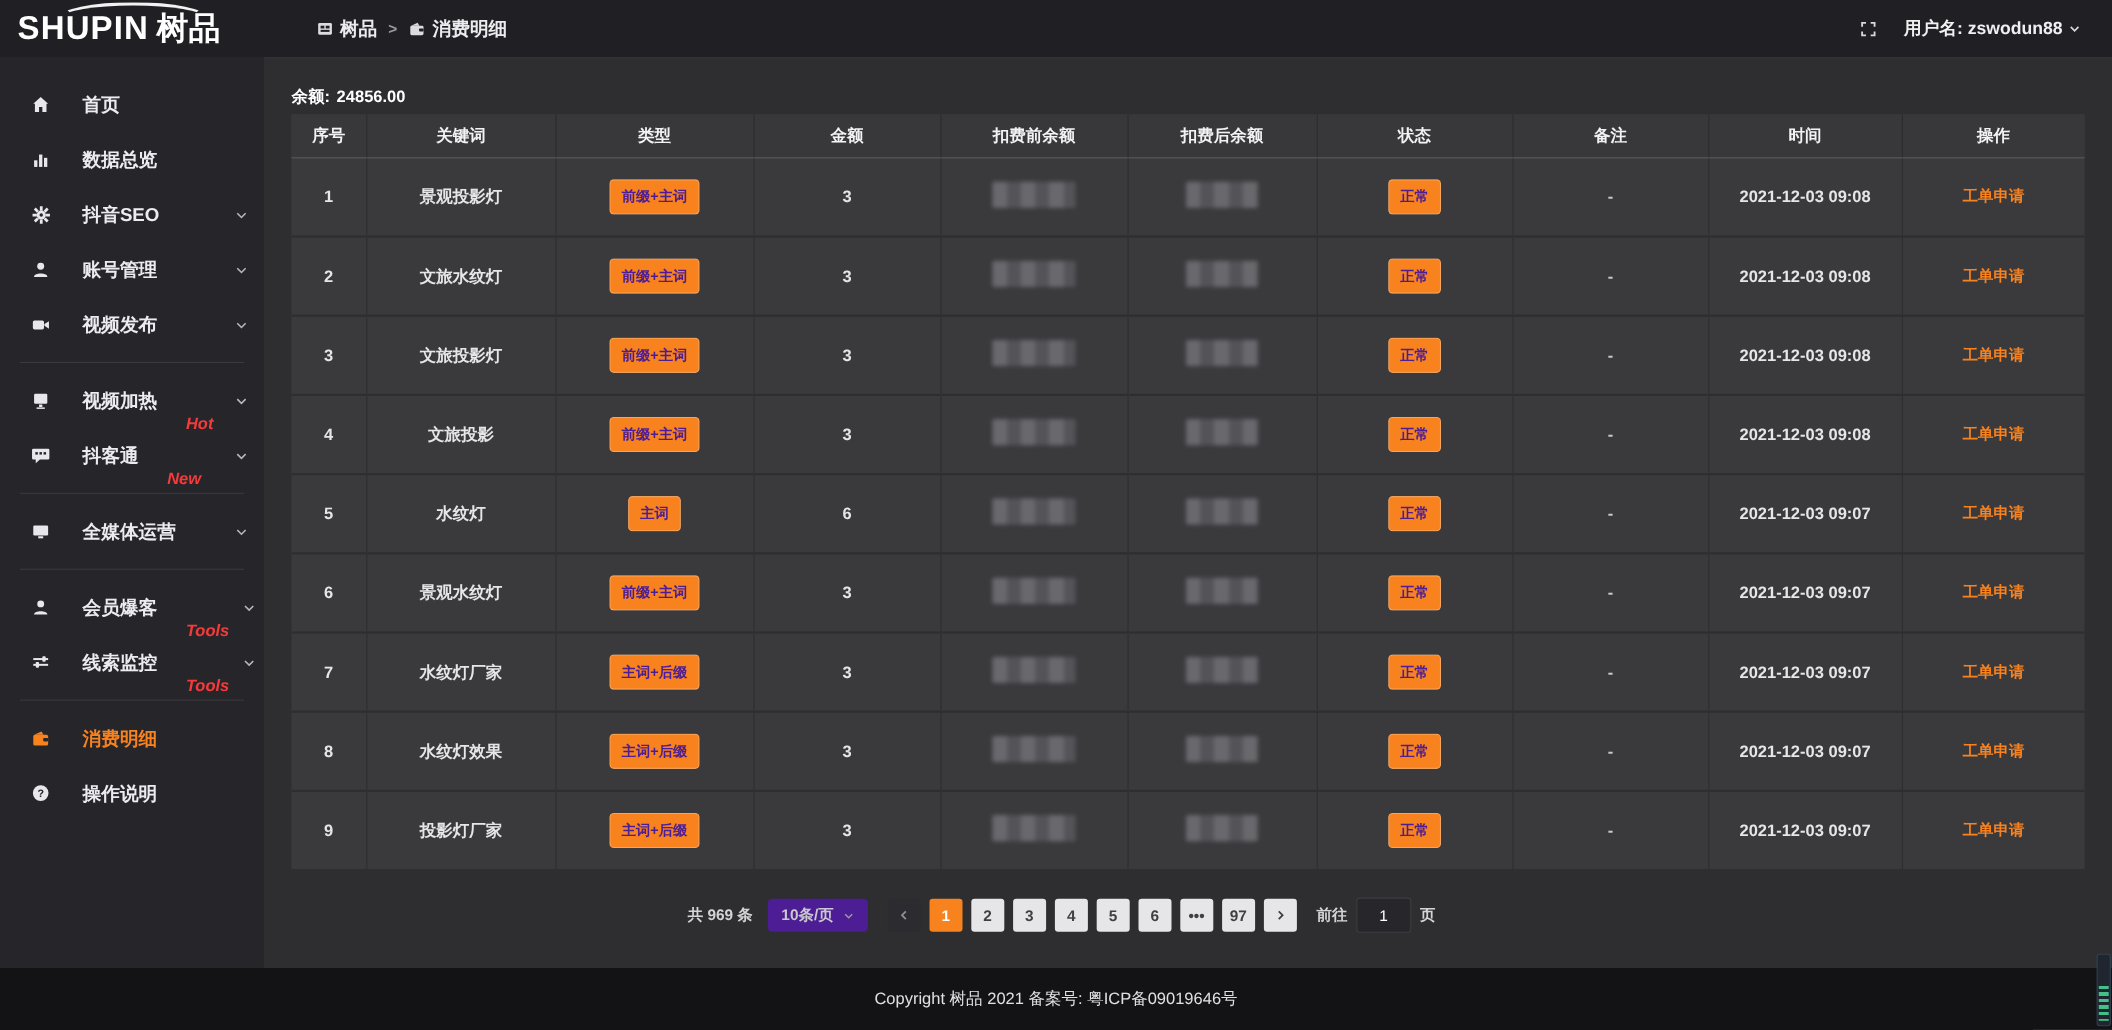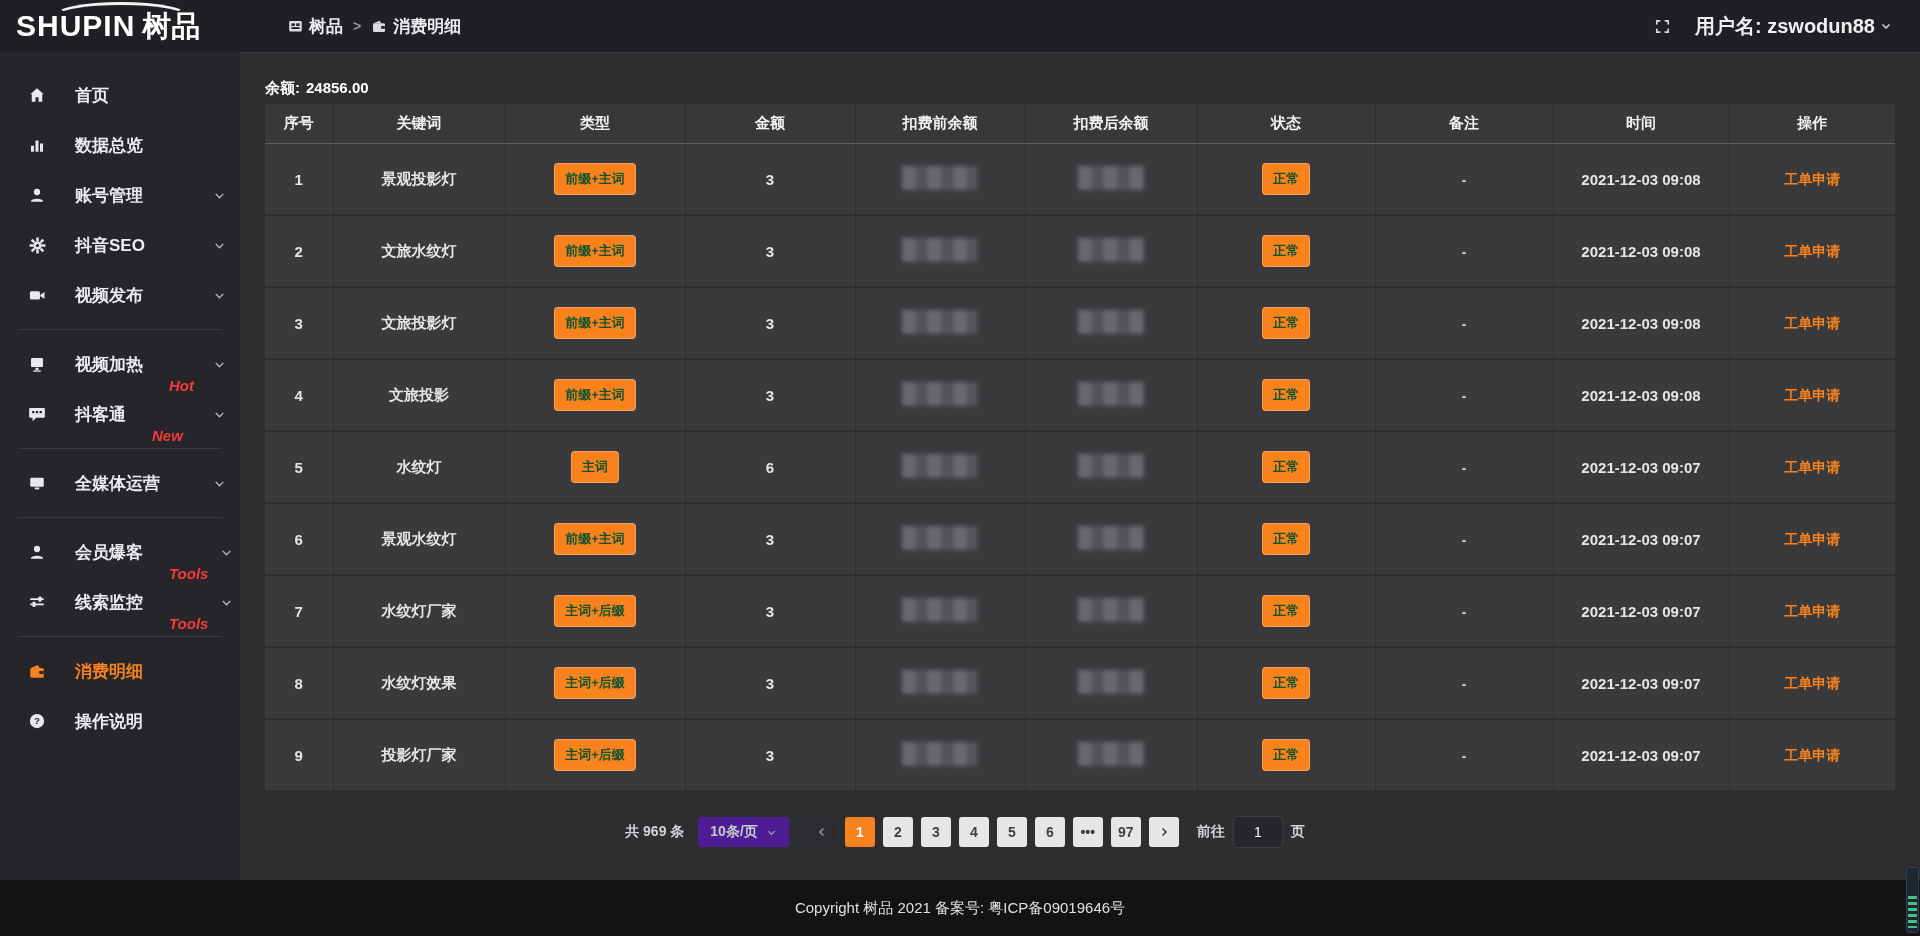--- a/index.html
+++ b/index.html
@@ -12,21 +12,21 @@
   .logo{width:240px;height:52px;position:relative;display:flex;align-items:center;
     padding-left:16px;box-sizing:border-box;flex:none;}
   .logo-arc{position:absolute;left:54px;top:2px;width:128px;height:22px;
     border:3px solid transparent;border-top-color:#f2f2f2;border-radius:50%;}
   .logo-en{font-size:30px;font-weight:800;color:#fff;letter-spacing:1px;line-height:1;}
   .logo-cn{font-size:29px;font-weight:800;color:#fff;margin-left:7px;line-height:1;}
   .breadcrumb{display:flex;align-items:center;margin-left:48px;gap:10px;}
   .crumb{display:flex;align-items:center;gap:6px;color:#ececee;font-size:17px;font-weight:700;}
   .crumb-sep{color:#9a9a9e;font-size:14px;font-weight:700;}
   .topbar-right{margin-left:auto;display:flex;align-items:center;gap:24px;
-    padding-right:28px;color:#f0f0f2;font-size:20px;font-weight:600;}
+    padding-right:28px;color:#f0f0f2;font-size:16px;font-weight:600;}
   .icon{display:inline-flex;align-items:center;justify-content:center;}
 
   
   .sidebar{position:absolute;left:0;top:52px;bottom:56px;width:240px;background:#26262a;
     padding-top:18px;box-sizing:border-box;}
   .menu-item{height:50px;display:flex;align-items:center;padding:0 14px 0 26px;
     color:#ececf0;font-size:17px;font-weight:700;cursor:pointer;gap:12px;}
   .mi-icon{width:22px;display:inline-flex;justify-content:center;margin-right:15px;flex:none;}
   .mi-label{white-space:nowrap;}
   .mi-tag{margin-left:14px;font-size:15px;font-weight:700;font-style:italic;margin-top:43px;}
@@ -42,21 +42,21 @@
   .balance{margin:26px 0 6px 0;color:#fff;font-size:15px;font-weight:700;}
   .balance b{margin-left:6px;}
 
   table{width:100%;border-collapse:collapse;table-layout:fixed;background:#3a3a3d;}
   th{height:37px;font-size:15px;font-weight:700;color:#f2f2f4;background:#38383b;
     border-bottom:1px solid #5c5c60;border-right:1px solid rgba(0,0,0,.22);}
   th:last-child{border-right:none;}
   td{height:68px;text-align:center;font-size:15px;font-weight:600;color:#e6e6e8;
     border-right:1px solid rgba(0,0,0,.22);border-bottom:2px solid #2e2e31;}
   td:last-child{border-right:none;}
-  .badge{display:inline-block;background:#f7821e;color:#14532d;font-size:13px;font-weight:700;
+  .badge{display:inline-block;background:#f7821e;color:#4c1d95;font-size:13px;font-weight:700;
     padding:6px 10px;border-radius:4px;border:1px solid rgba(255,255,255,.28);}
   .blob{display:inline-block;width:76px;height:24px;border-radius:2px;filter:blur(2px);opacity:.9;
     background-image:repeating-linear-gradient(90deg,#6e6e73 0 13px,#57575c 13px 26px),
       repeating-linear-gradient(0deg,rgba(255,255,255,.14) 0 8px,rgba(0,0,0,.16) 8px 16px);}
   .blob2{width:66px;}
   .remark{color:#c9c9cd;}
   .action-link{color:#f7821e;font-size:14px;font-weight:700;text-decoration:none;cursor:pointer;}
 
   
   .pagination{display:flex;align-items:center;gap:8px;width:fit-content;
@@ -157,44 +157,44 @@
             <rect x="4" y="13" width="4" height="8"></rect>
             <rect x="10" y="6" width="4" height="15"></rect>
             <rect x="16" y="10" width="4" height="11"></rect>
           </svg>
       </span>
       <span class="mi-label">数据总览</span>
     </div>
 
     <div class="menu-item">
       <span class="mi-icon">
-        <svg width="18" height="18" viewBox="0 0 24 24" fill="#e8e8ec">
-            <circle cx="12" cy="8" r="4.2"></circle>
-            <path d="M4 20.5c0-4.8 16-4.8 16 0V21H4Z"></path>
-          </svg>
-      </span>
-      <span class="mi-label">账号管理</span>
-      <span class="mi-chevron">
-        <svg width="13" height="13" viewBox="0 0 24 24" fill="none" stroke="#b9b9bd" stroke-width="2.6">
-            <path d="M5 9l7 7 7-7"></path>
-          </svg>
-      </span>
-    </div>
-
-    <div class="menu-item">
-      <span class="mi-icon">
         <svg width="19" height="19" viewBox="0 0 24 24">
             <g stroke="#e8e8ec" stroke-width="3.2">
               <path d="M12 2v5M12 17v5M2 12h5M17 12h5M4.6 4.6l3.5 3.5M15.9 15.9l3.5 3.5M19.4 4.6l-3.5 3.5M8.1 15.9l-3.5 3.5"></path>
             </g>
             <circle cx="12" cy="12" r="5.2" fill="#e8e8ec"></circle>
             <circle cx="12" cy="12" r="2" fill="#26262a"></circle>
           </svg>
       </span>
       <span class="mi-label">抖音SEO</span>
+      <span class="mi-chevron">
+        <svg width="13" height="13" viewBox="0 0 24 24" fill="none" stroke="#b9b9bd" stroke-width="2.6">
+            <path d="M5 9l7 7 7-7"></path>
+          </svg>
+      </span>
+    </div>
+
+    <div class="menu-item">
+      <span class="mi-icon">
+        <svg width="18" height="18" viewBox="0 0 24 24" fill="#e8e8ec">
+            <circle cx="12" cy="8" r="4.2"></circle>
+            <path d="M4 20.5c0-4.8 16-4.8 16 0V21H4Z"></path>
+          </svg>
+      </span>
+      <span class="mi-label">账号管理</span>
       <span class="mi-chevron">
         <svg width="13" height="13" viewBox="0 0 24 24" fill="none" stroke="#b9b9bd" stroke-width="2.6">
             <path d="M5 9l7 7 7-7"></path>
           </svg>
       </span>
     </div>
 
     <div class="menu-item">
       <span class="mi-icon">
         <svg width="18" height="18" viewBox="0 0 24 24" fill="#e8e8ec">

